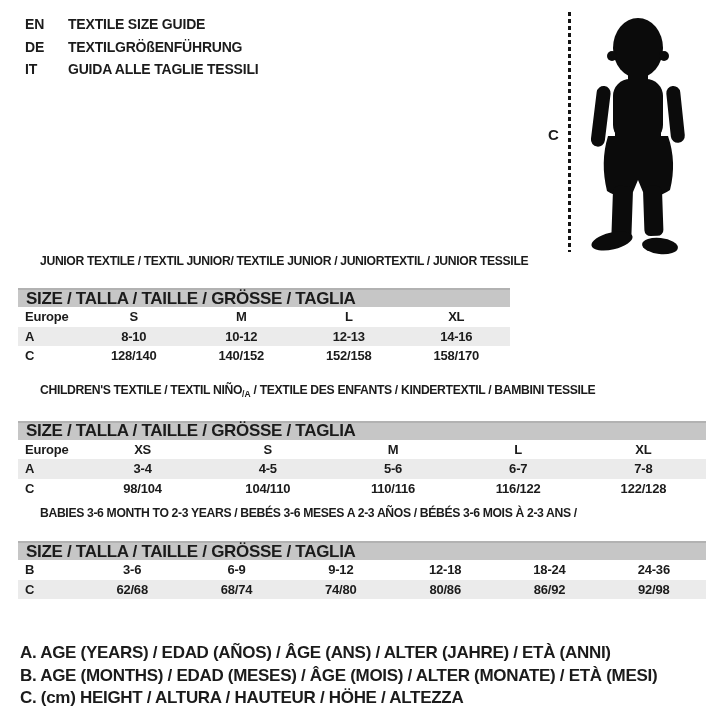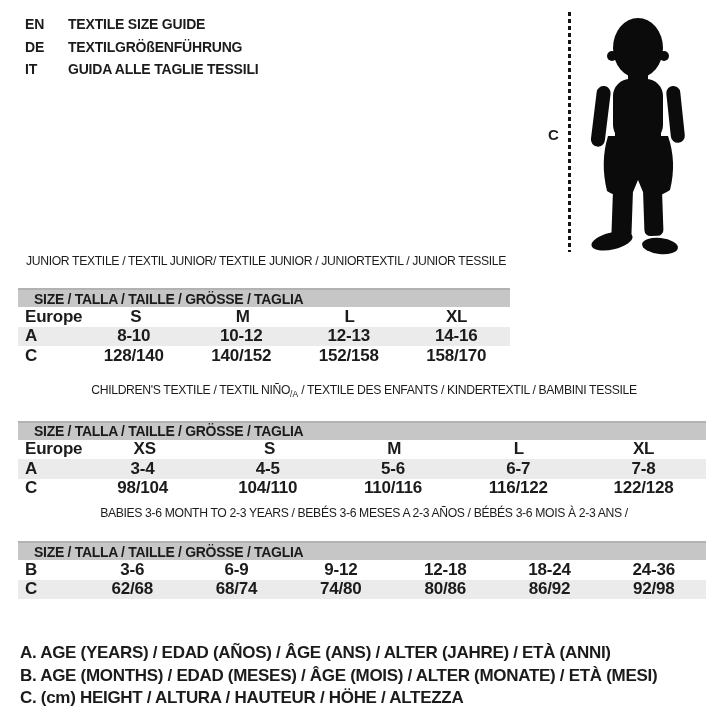--- a/index.html
+++ b/index.html
@@ -28,37 +28,37 @@
   .figure { position: absolute; left: 540px; top: 8px; width: 178px; height: 252px; }
   .height-line {
     position: absolute; left: 28px; top: 4px; width: 3px; height: 240px;
     background: repeating-linear-gradient(to bottom, #141414 0px, #141414 4px, transparent 4px, transparent 7px);
   }
   .height-label { position: absolute; left: 8px; top: 118px; font-size: 15px; font-weight: 700; }
   .toddler-svg { position: absolute; left: 40px; top: 2px; }
 
   
   .section { position: absolute; left: 18px; }
-  .sec-heading { margin-left: 4px; font-size: 12.2px; font-weight: 400; letter-spacing: -0.35px; line-height: 16px; white-space: nowrap; text-align: center; }
+  .sec-heading { margin-left: 22px; font-size: 12.2px; font-weight: 700; letter-spacing: -0.35px; line-height: 16px; white-space: nowrap; }
   .sec-heading .hline { display: block; }
   .sec-heading .sub { font-size: 8.5px; vertical-align: -2.5px; letter-spacing: 0; }
   #section-0 .sec-heading { margin-bottom: 19px; }
   #section-1 .sec-heading { margin-bottom: 19px; }
   #section-2 .sec-heading { line-height: 20px; margin-bottom: 18px; }
   #section-0 { top: 253px; width: 492px; }
   #section-1 { top: 382px; width: 688px; }
   #section-2 { top: 503px; width: 688px; }
 
   .tbl { width: 100%; }
   .tbl-header {
     height: 19px; background: var(--hdr-bg); border-top: 2px solid var(--hdr-border);
-    display: flex; align-items: center; padding-left: 16px;
-    font-size: 14px; font-weight: 700; letter-spacing: -0.3px;
-  }
-  .trow { display: flex; height: 19.5px; align-items: center; font-size: 17px; font-weight: 700; letter-spacing: -0.2px; }
+    display: flex; align-items: center; padding-left: 8px;
+    font-size: 17px; font-weight: 700; letter-spacing: -0.3px;
+  }
+  .trow { display: flex; height: 19.5px; align-items: center; font-size: 13px; font-weight: 700; letter-spacing: -0.2px; }
   .trow.alt { background: var(--alt-bg); }
   .tcell { flex: 1; text-align: center; }
   .tlabel { flex: 0 0 62px; text-align: left; padding-left: 7px; }
 
   
   .legend { position: absolute; left: 20px; top: 642px; }
   .legend-row { height: 22.4px; display: flex; align-items: center; font-size: 17px; font-weight: 700; letter-spacing: -0.3px; white-space: nowrap; }
 </style>
 </head>
 <body>

